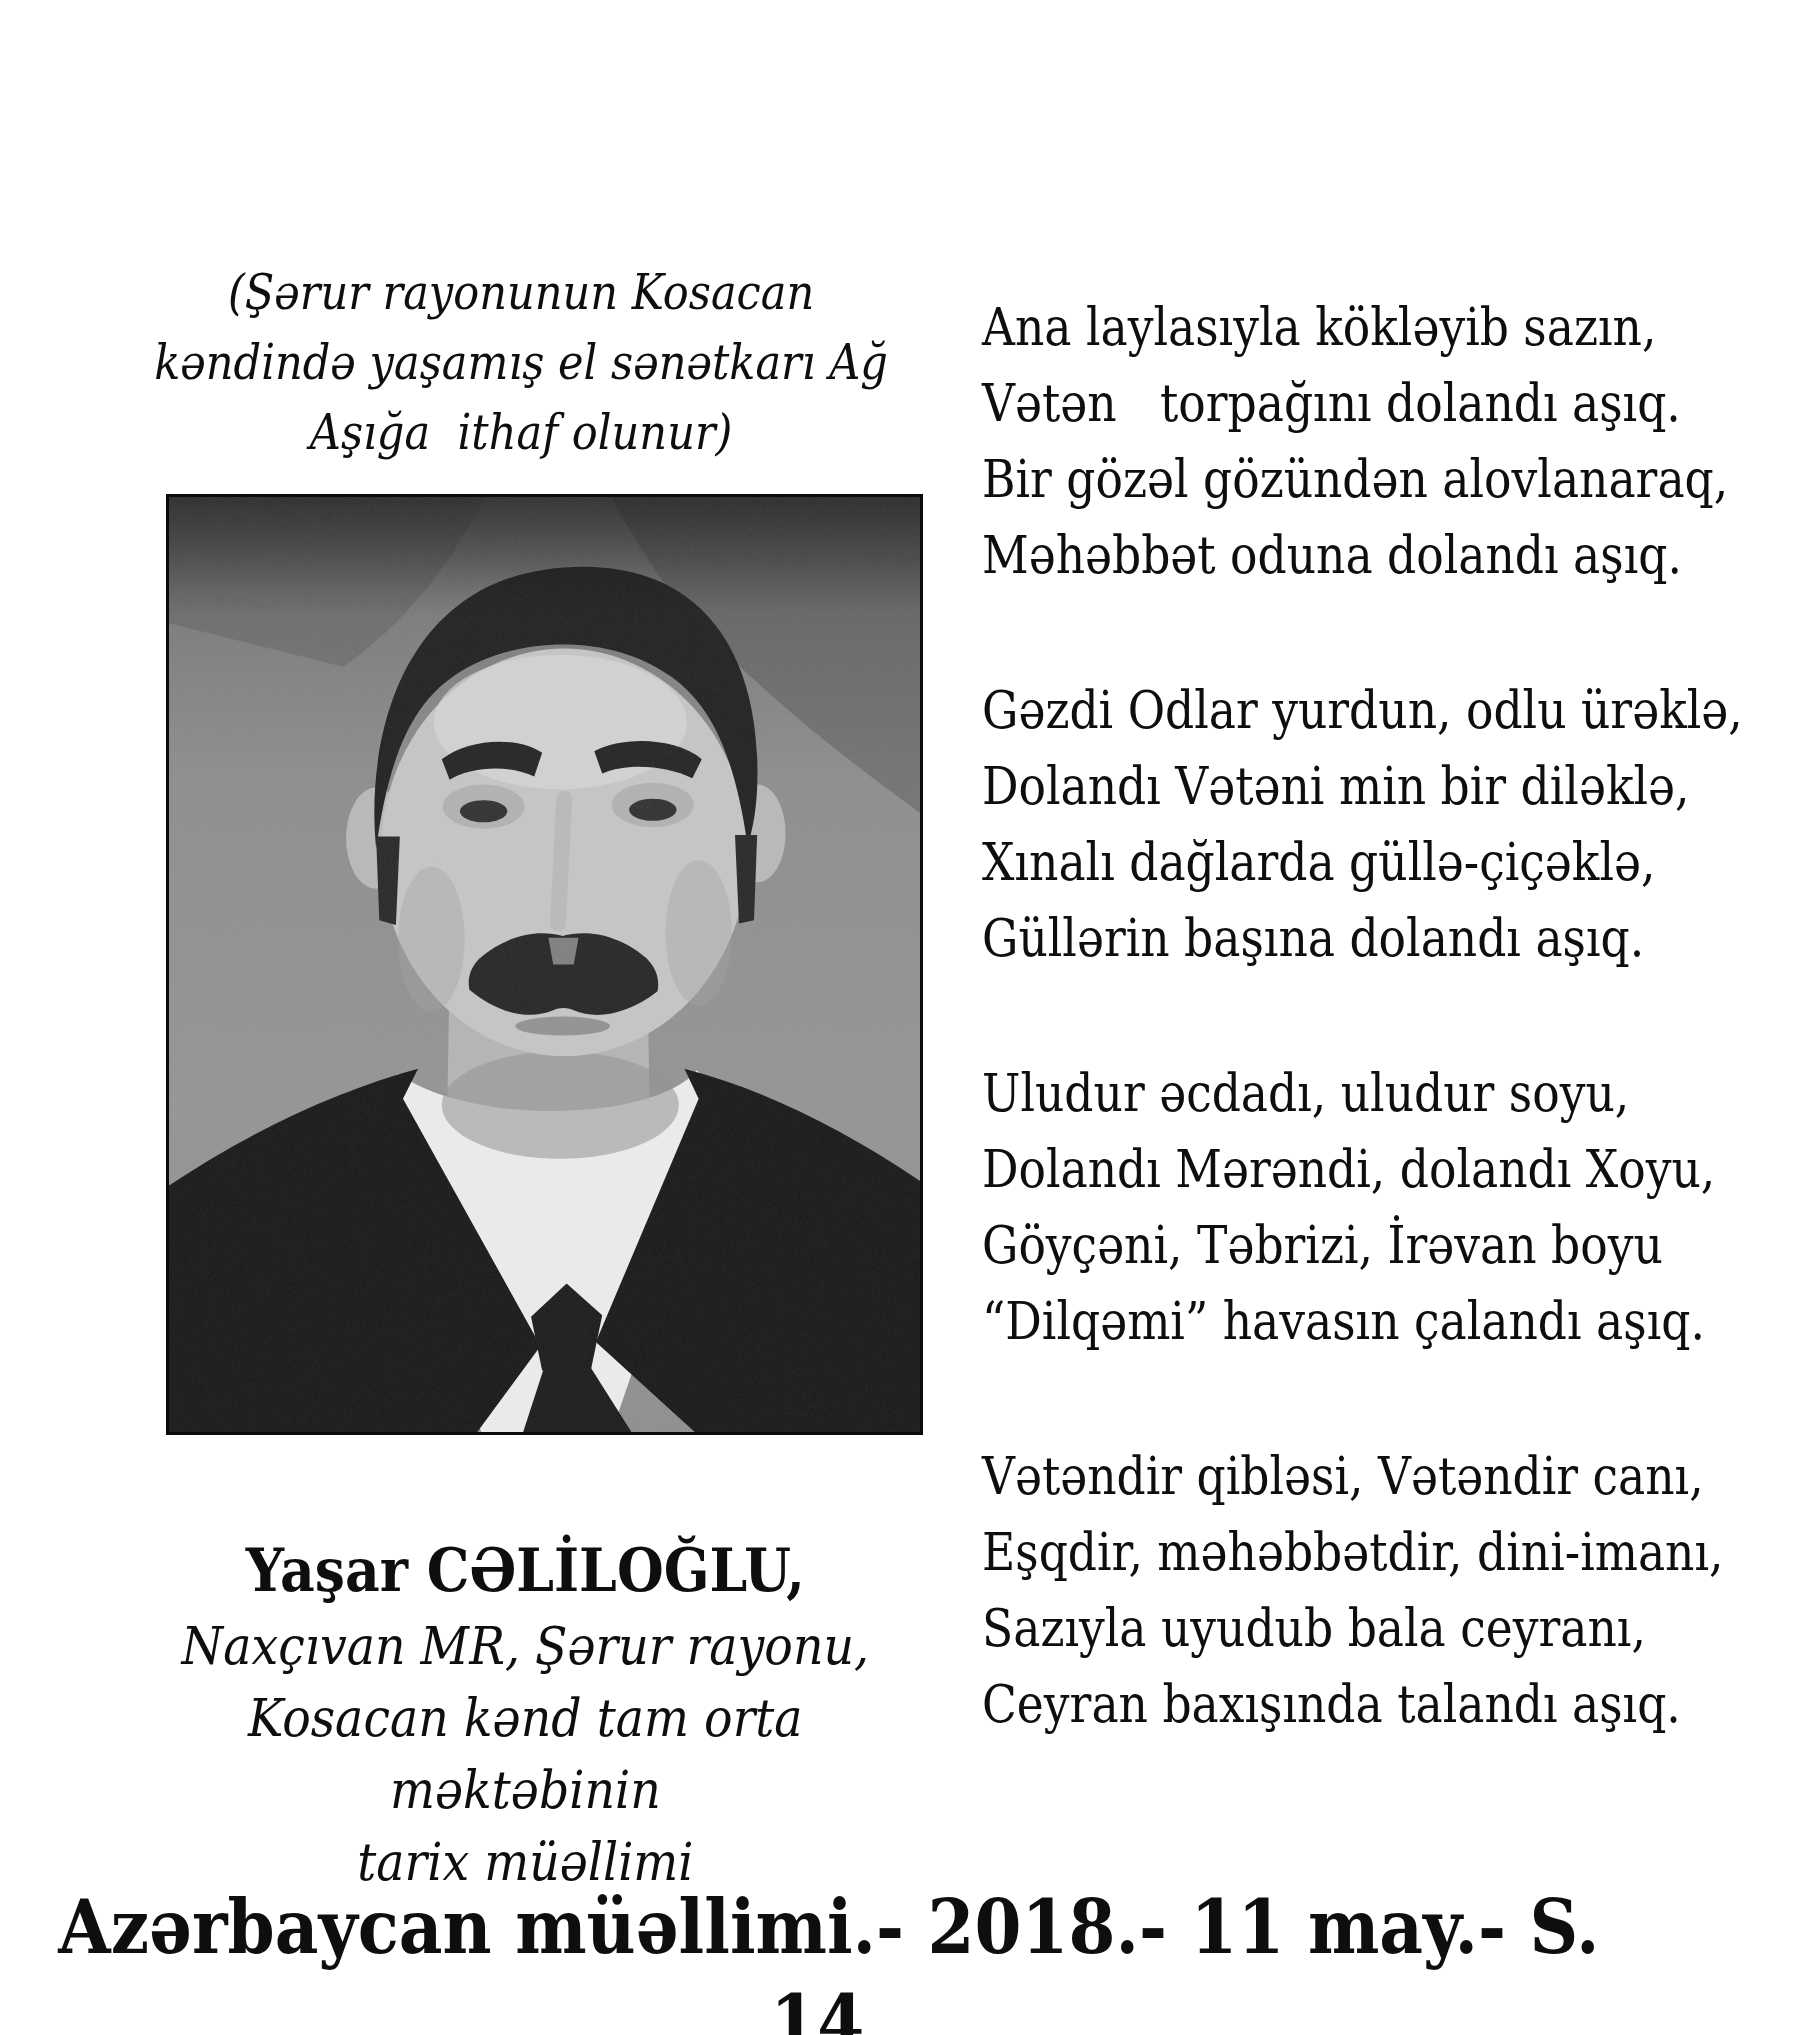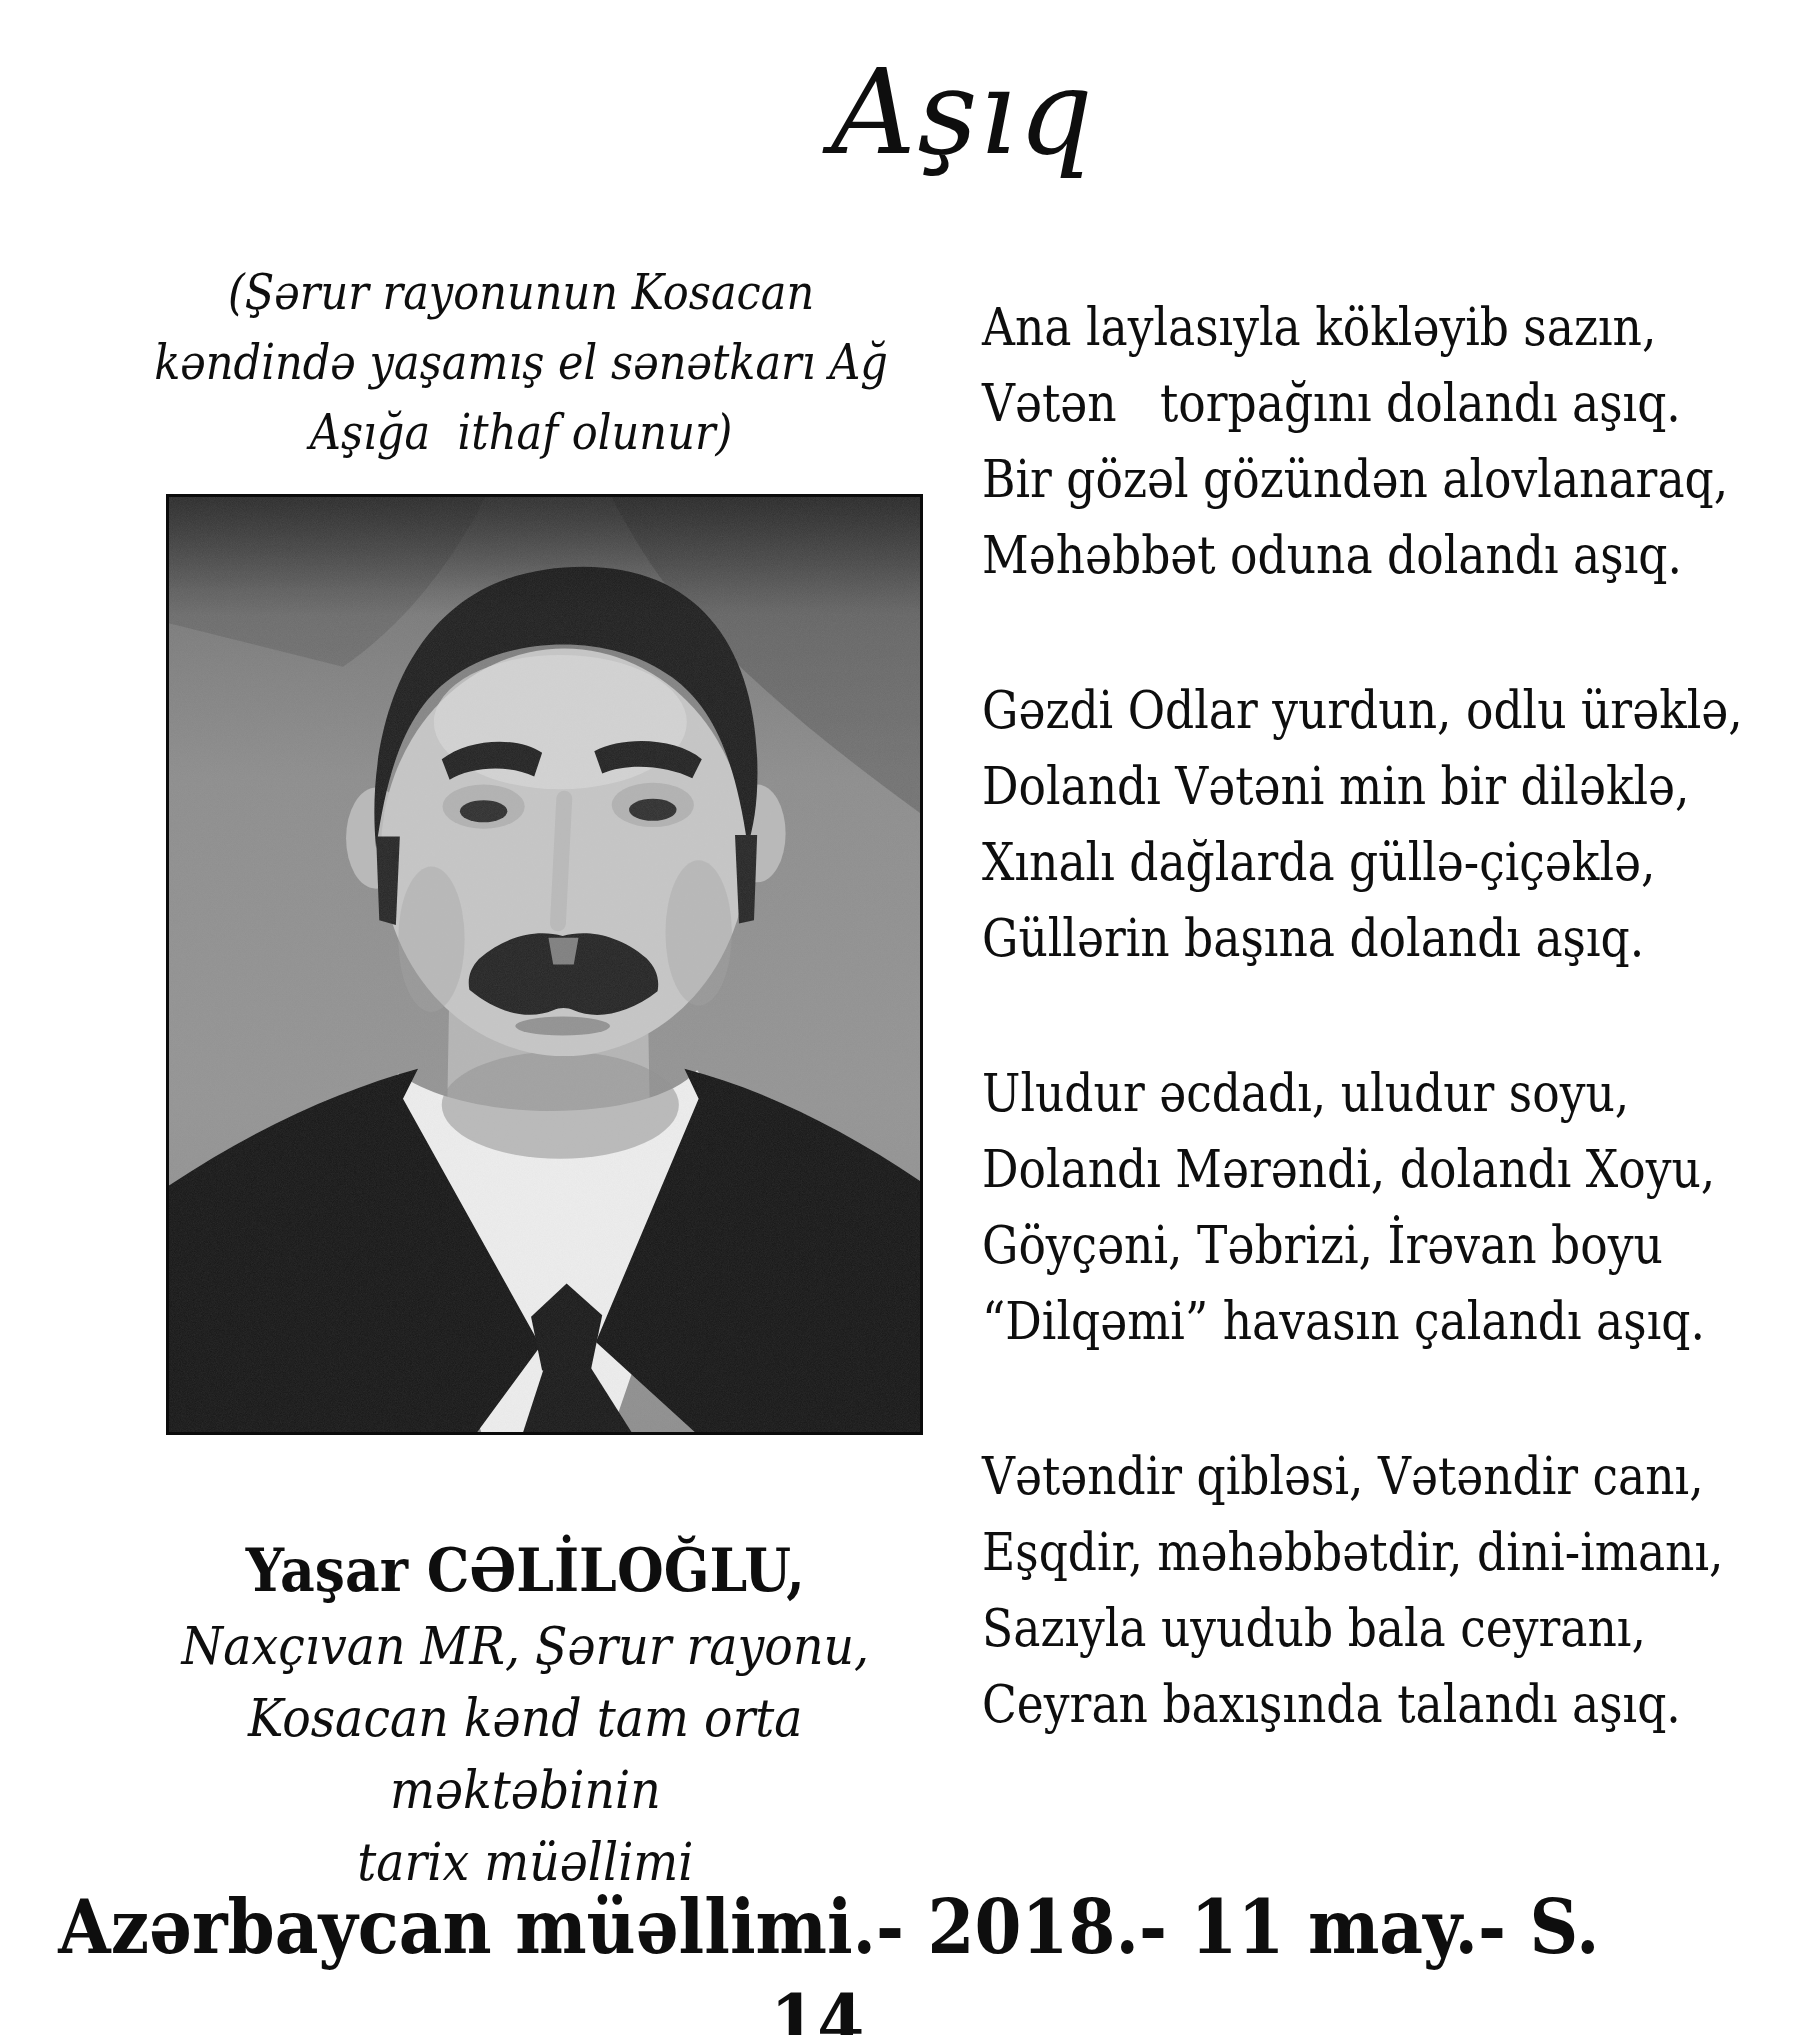--- a/index.html
+++ b/index.html
@@ -83,21 +83,20 @@
     font-weight: bold;
     font-size: 75px;
     line-height: 95px;
   }
 </style>
 </head>
 <body>
 
 <div class="page">
 
-  <h1 class="title">Aşıq</h1>
 
   <div class="dedication">
     <div class="ded-line">(Şərur rayonunun Kosacan</div>
     <div class="ded-line">kəndində yaşamış el sənətkarı Ağ</div>
     <div class="ded-line">Aşığa  ithaf olunur)</div>
   </div>
 
   <figure class="photo">
     <svg viewBox="0 0 950 1184" preserveAspectRatio="none" aria-hidden="true">
       <defs>

